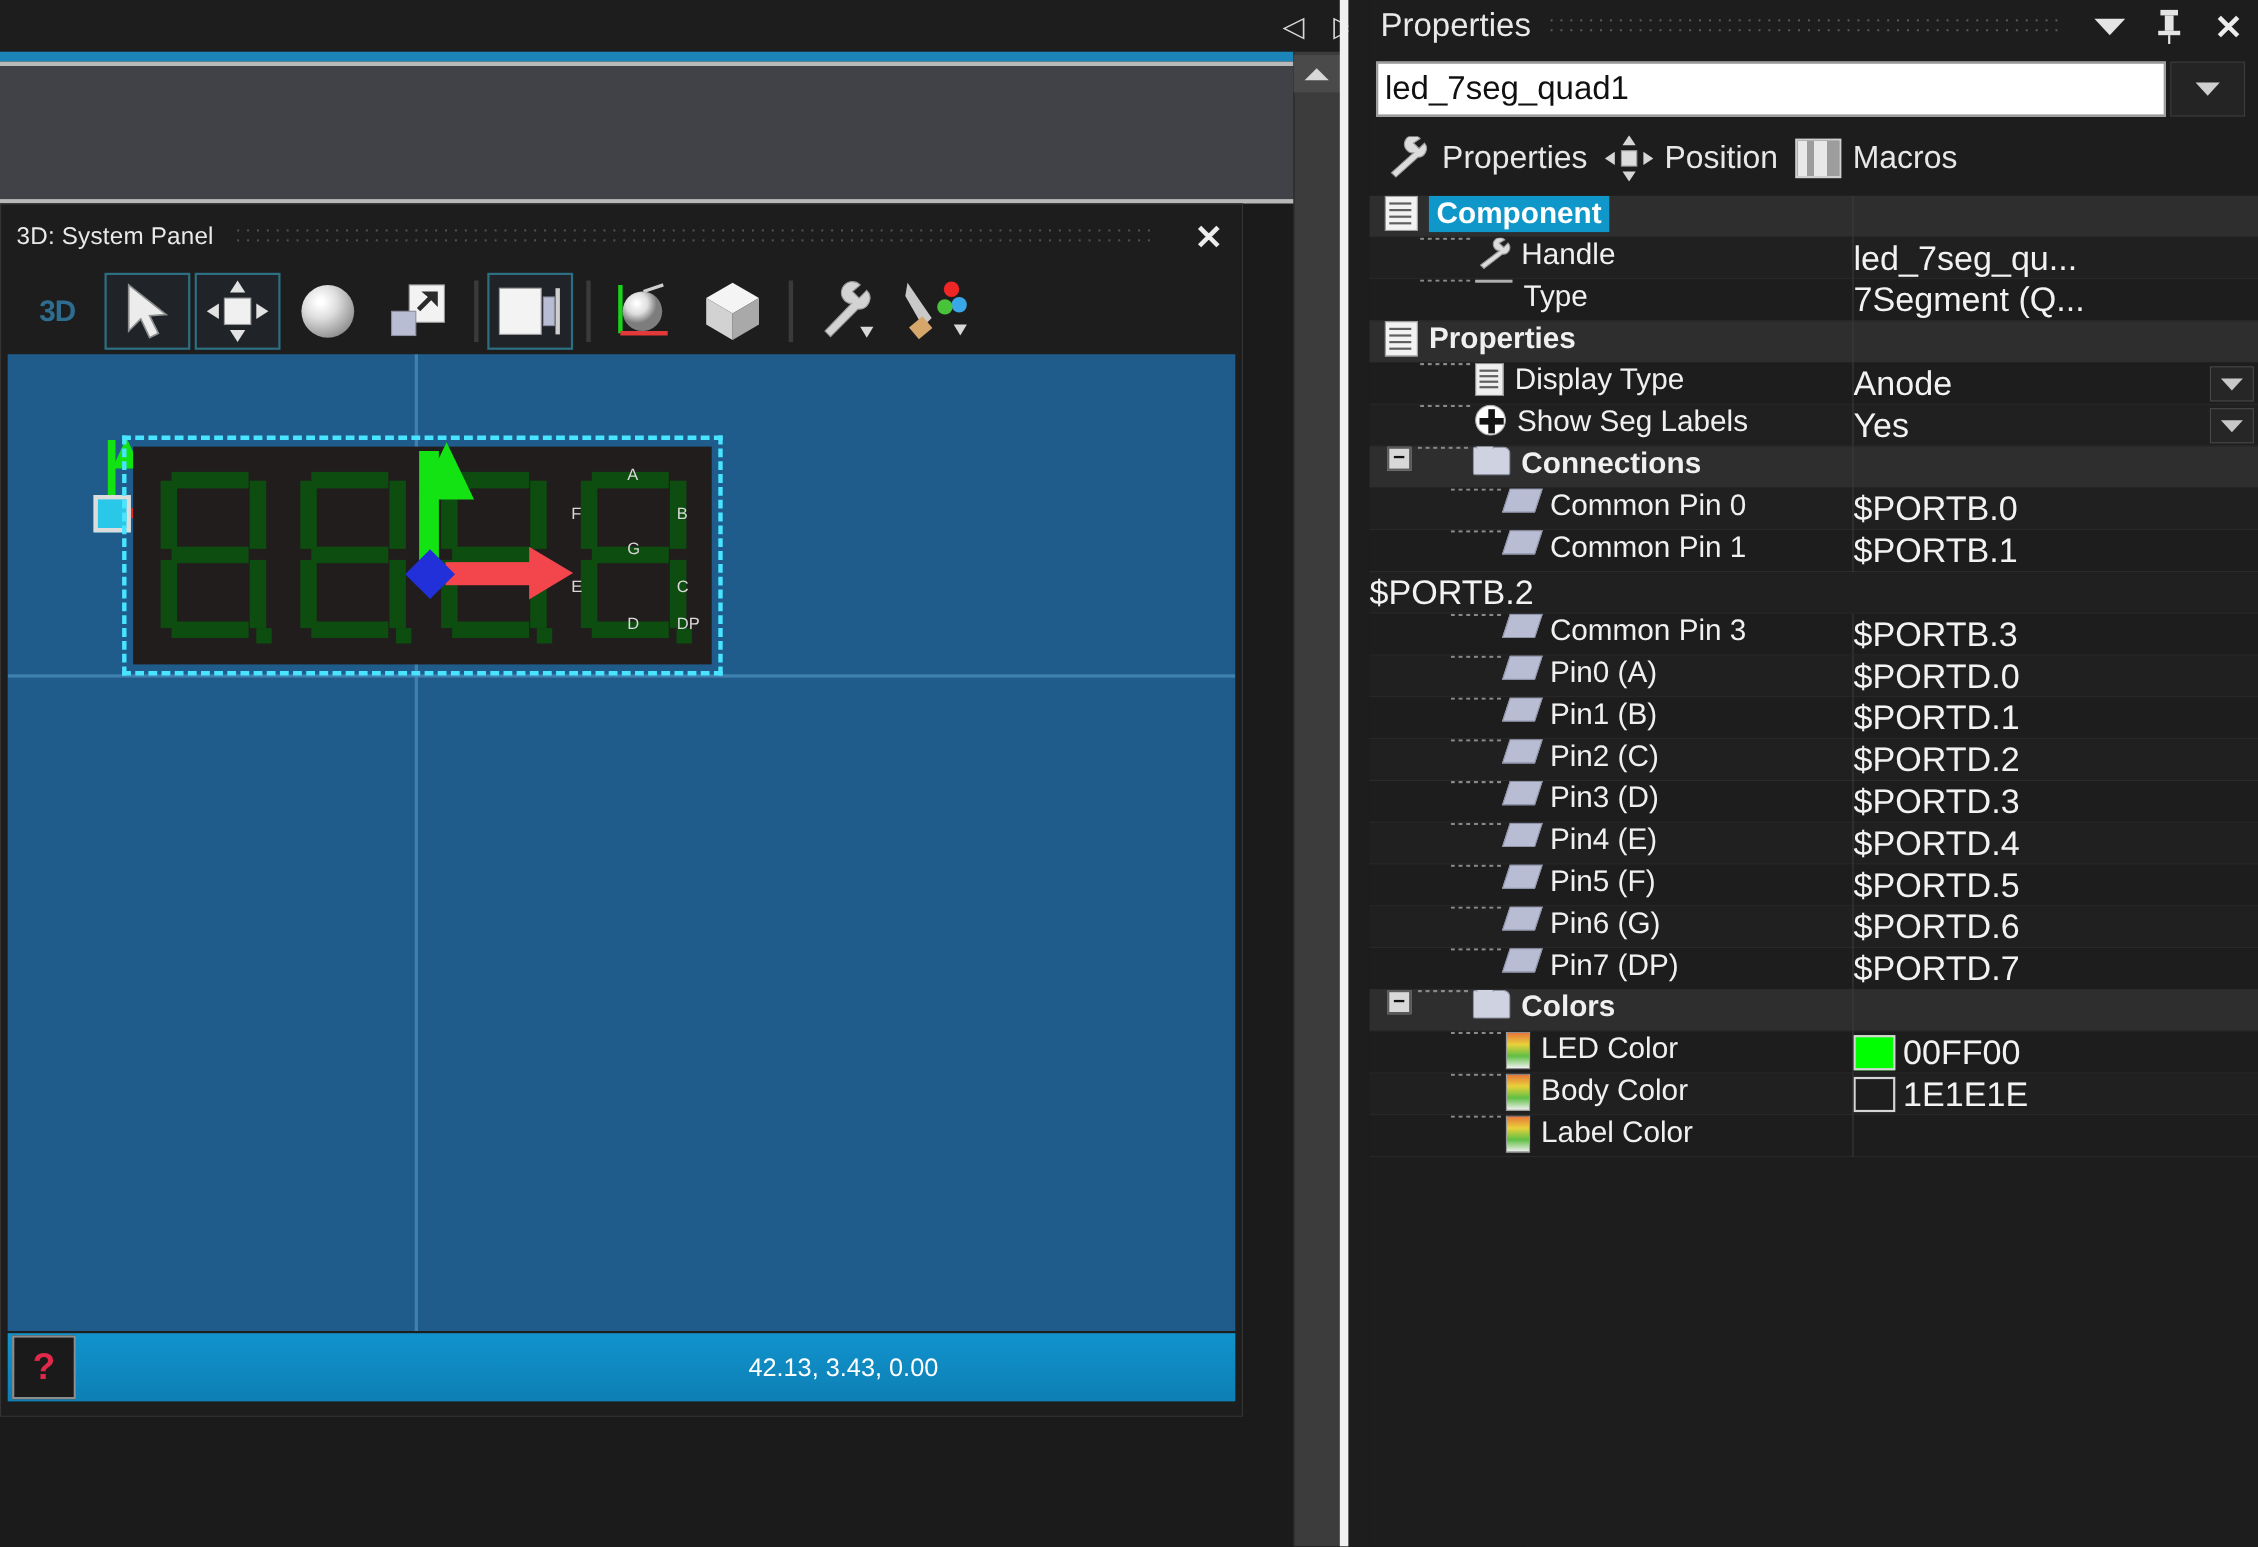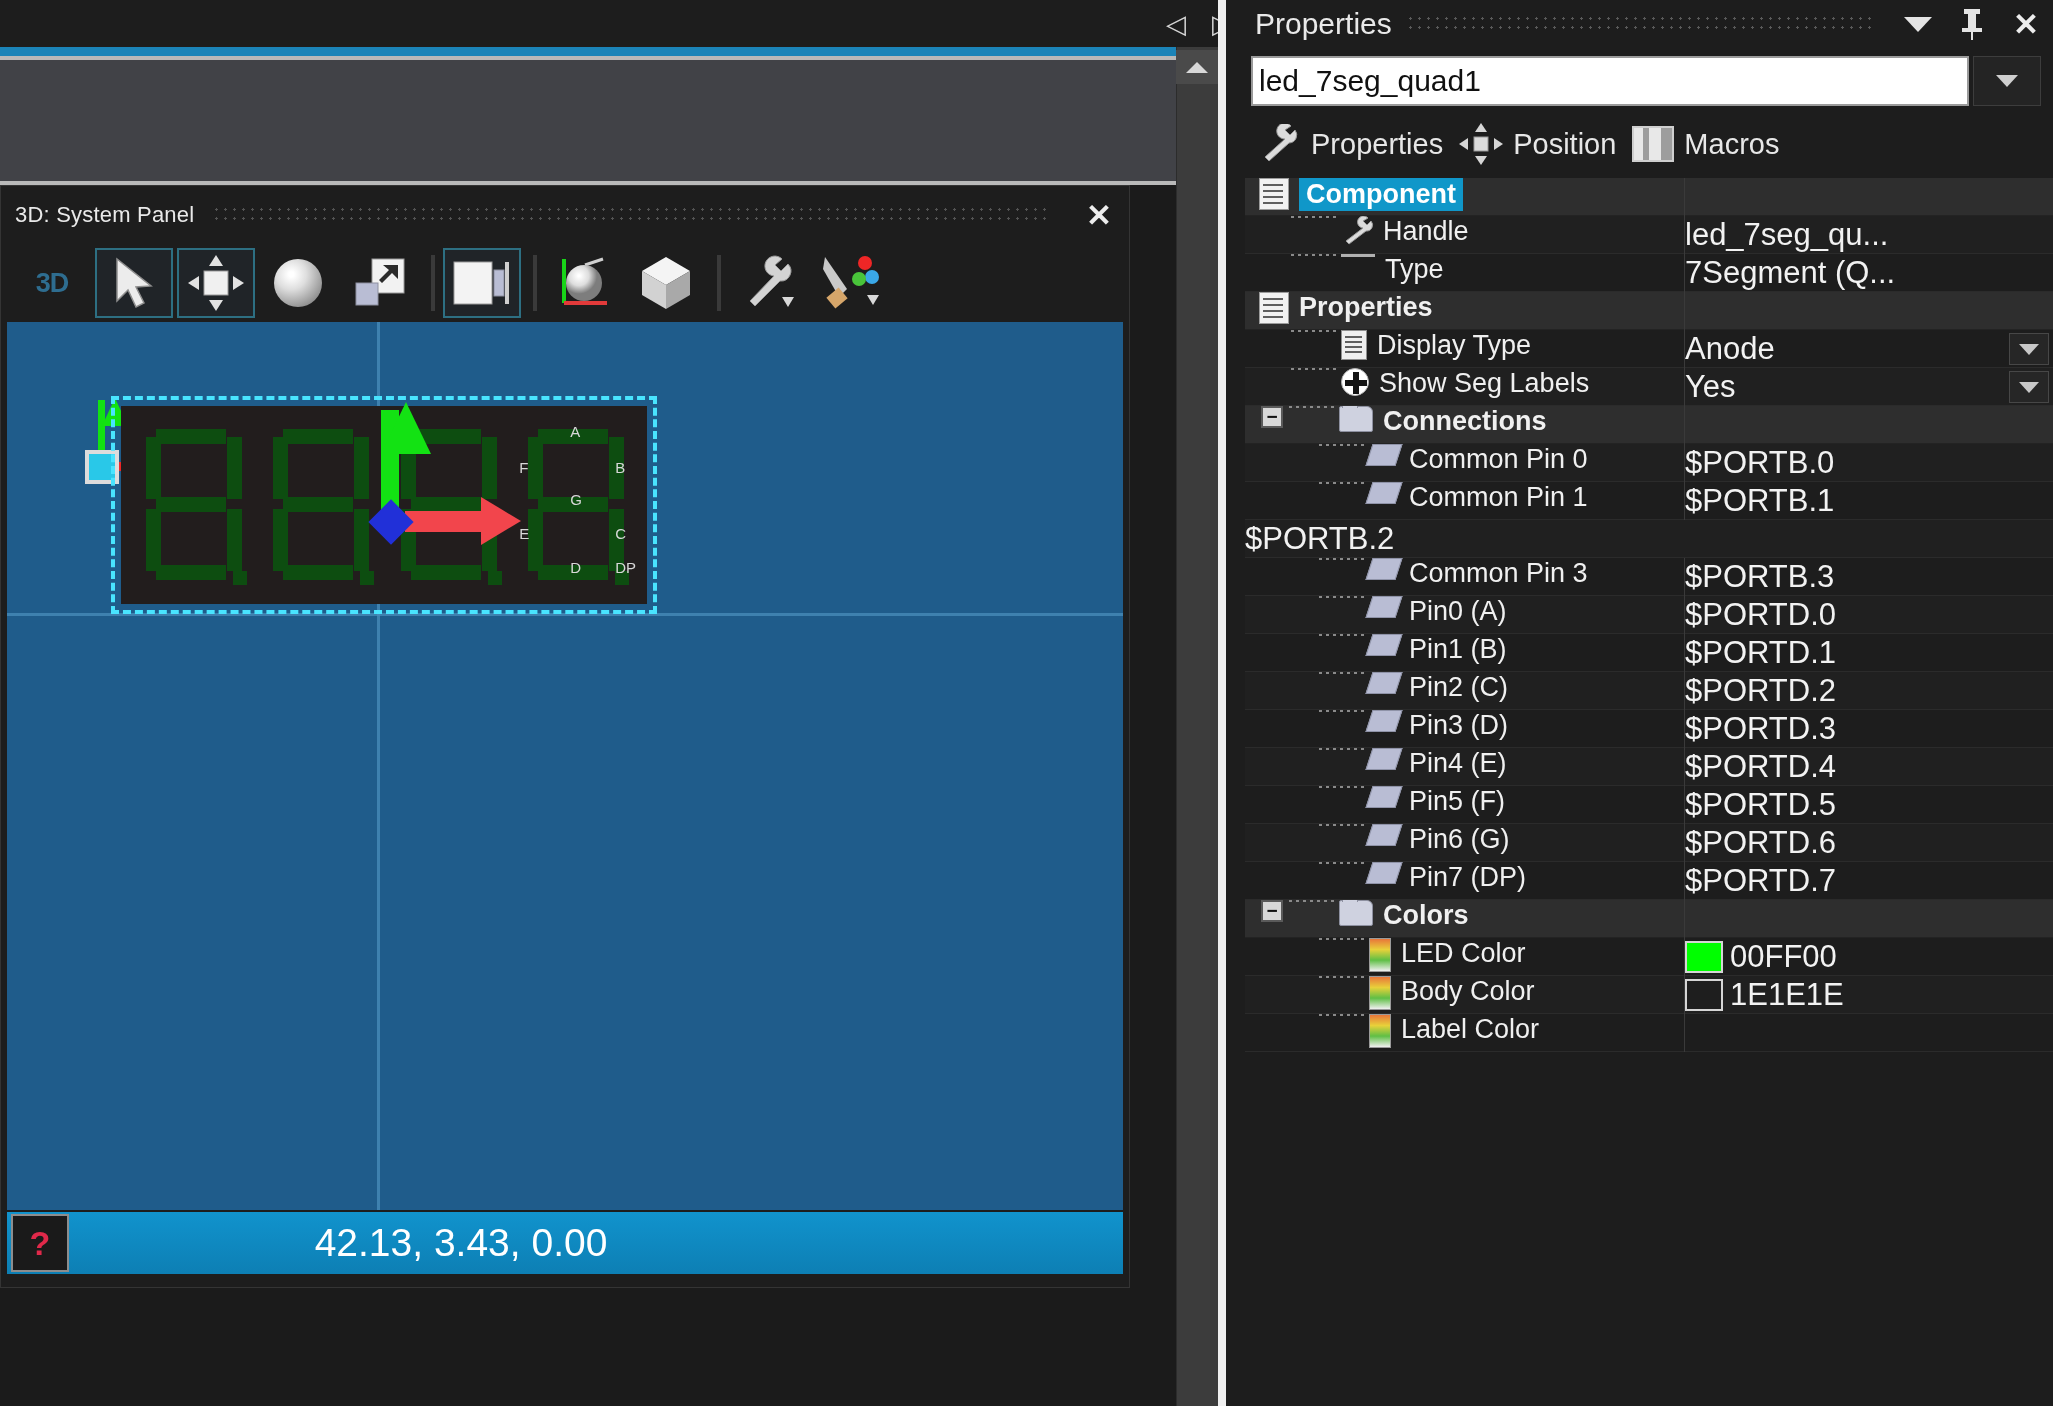--- a/index.html
+++ b/index.html
@@ -190,21 +190,21 @@
   }
   #status-help{
     width:58px; height:58px; margin-left:4px;
     background:#1a1a1a; border:2px solid #8d8d8d;
     display:flex; align-items:center; justify-content:center;
   }
   #status-help-q{
     color:#e0294a; font-size:34px; font-weight:bold; line-height:1;
   }
   #status-coords{
-    flex:1; text-align:center; color:#ffffff; font-size:39px;
+    flex:1; text-align:right; color:#ffffff; font-size:23px;
     padding-right:270px;
   }
 
   
   #props{
     position:absolute; left:1245px; top:0; width:808px; height:1406px;
     background:#1d1d1d;
   }
   #props-title{
     position:absolute; left:0; top:0; width:808px; height:48px;

